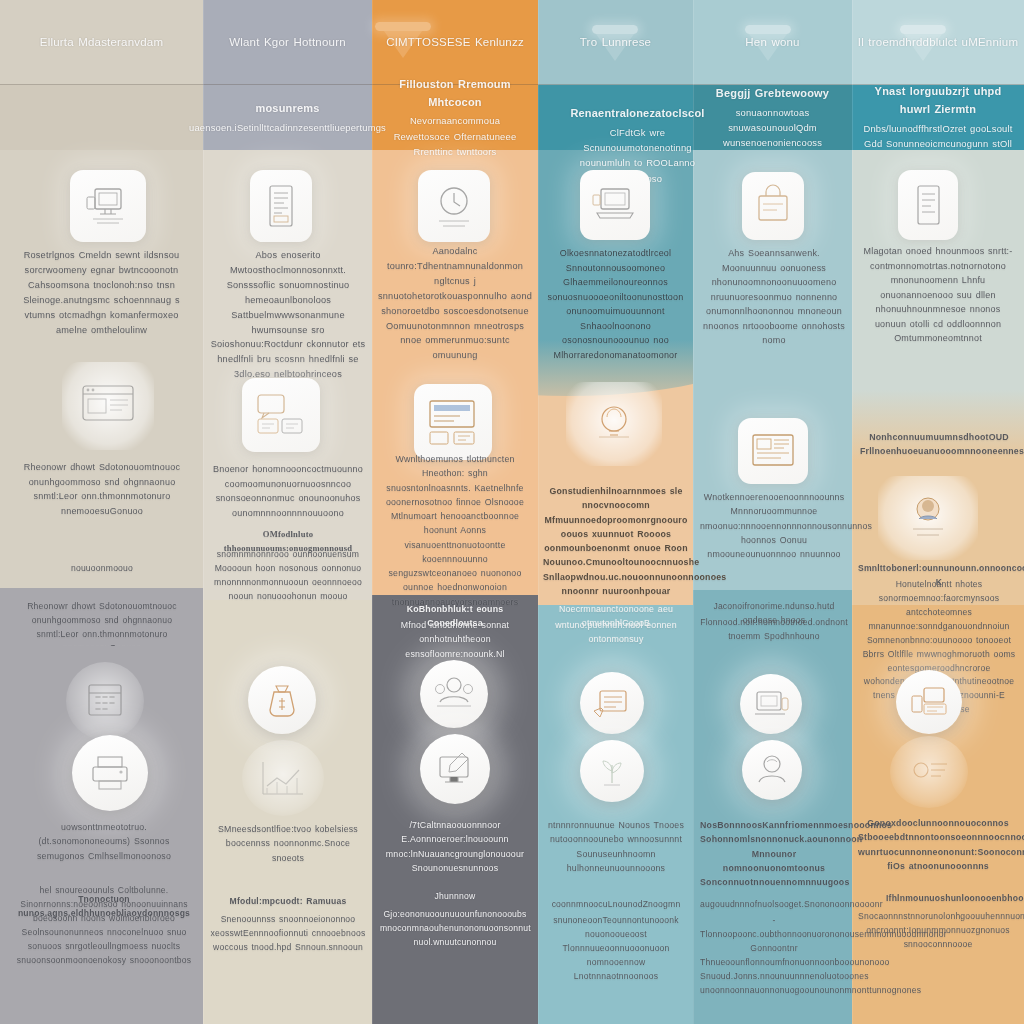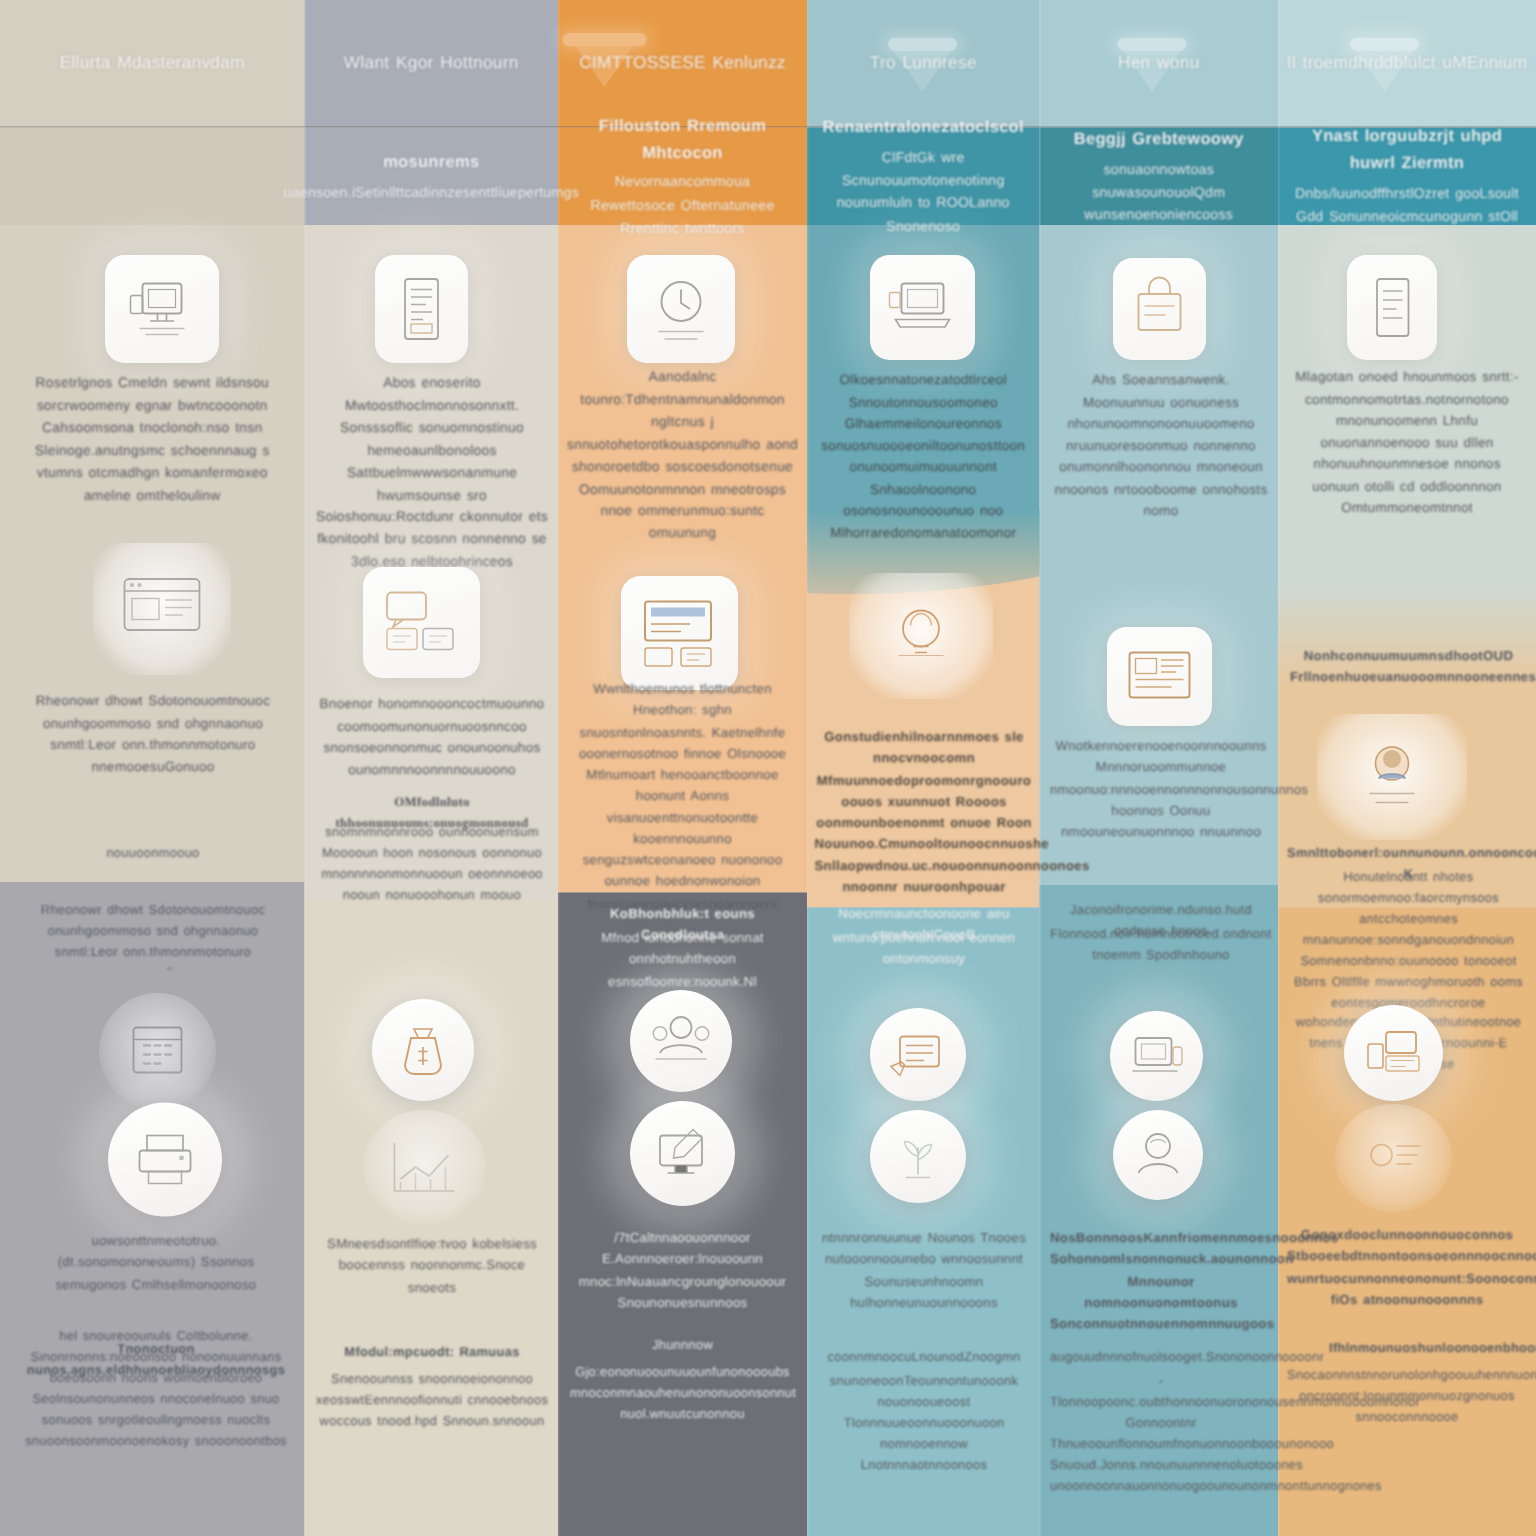--- a/index.html
+++ b/index.html
@@ -179,21 +179,21 @@
 
   <div id="headband">
     <div class="hseg" style="left:203px;width:169px;">
       <div class="blur light h1">mosunrems</div>
       <div class="blur light h2">uaensoen.iSetinllttcadinnzesenttliuepertumgs</div>
     </div>
     <div class="hseg" style="left:372px;width:166px;">
       <div class="blur light h1">Fillouston Rremoum Mhtcocon</div>
       <div class="blur light h2">Nevornaancommoua Rewettosoce Ofternatuneee Rrenttinc twnttoors</div>
     </div>
-    <div class="hseg" style="left:538px;width:155px;">
+    <div class="hseg" style="left:560px;width:155px;margin-top:28px;">
       <div class="blur light h1">Renaentralonezatoclscol</div>
       <div class="blur light h2">ClFdtGk wre Scnunouumotonenotinng nounumluln to ROOLanno Snonenoso</div>
     </div>
     <div class="hseg" style="left:693px;width:159px;">
       <div class="blur light h1">Beggjj Grebtewoowy</div>
       <div class="blur light h2">sonuaonnowtoas snuwasounouolQdm wunsenoenoniencooss</div>
     </div>
     <div class="hseg" style="left:852px;width:172px;">
       <div class="blur light h1">Ynast lorguubzrjt uhpd huwrl Ziermtn</div>
       <div class="blur light h2">Dnbs/luunodffhrstlOzret gooLsoult Gdd Sonunneoicmcunogunn stOll</div>
@@ -211,21 +211,21 @@
   </div>
   <div class="blur" style="position:absolute;left:10px;top:248px;width:183px;font-size:9.2px;">Rosetrlgnos Cmeldn sewnt ildsnsou sorcrwoomeny egnar bwtncooonotn Cahsoomsona tnoclonoh:nso tnsn Sleinoge.anutngsmc schoennnaug s vtumns otcmadhgn komanfermoxeo amelne omtheloulinw</div>
 
   <div class="card" style="left:250px;top:170px;width:62px;height:72px;">
     <svg class="ico" width="40" height="52" viewBox="0 0 40 52">
       <rect x="9" y="6" width="22" height="40" rx="2" fill="none" stroke="#5a5a5a" stroke-width="1.2"></rect>
       <path d="M13 13h14M13 18h14M13 23h10M13 28h14M13 33h8" stroke="#6a6a6a" stroke-width="1" fill="none"></path>
       <rect x="13" y="36" width="14" height="6" fill="none" stroke="#b07a3a" stroke-width=".9"></rect>
     </svg>
   </div>
-  <div class="blur" style="position:absolute;left:210px;top:248px;width:156px;font-size:9.2px;">Abos enoserito Mwtoosthoclmonnosonnxtt. Sonsssoflic sonuomnostinuo hemeoaunlbonoloos Sattbuelmwwwsonanmune hwumsounse sro Soioshonuu:Roctdunr ckonnutor ets fkonitoohl bru scosnn nonnenno se 3dlo.eso nelbtoohrinceos</div>
+  <div class="blur" style="position:absolute;left:210px;top:248px;width:156px;font-size:9.2px;">Abos enoserito Mwtoosthoclmonnosonnxtt. Sonsssoflic sonuomnostinuo hemeoaunlbonoloos Sattbuelmwwwsonanmune hwumsounse sro Soioshonuu:Roctdunr ckonnutor ets hnedlfnli bru scosnn hnedlfnli se 3dlo.eso nelbtoohrinceos</div>
 
   <div class="card" style="left:418px;top:170px;width:72px;height:72px;">
     <svg class="ico" width="50" height="50" viewBox="0 0 50 50">
       <circle cx="25" cy="20" r="13" fill="none" stroke="#5a5a5a" stroke-width="1.3"></circle>
       <path d="M25 12v9l6 4" stroke="#5a5a5a" stroke-width="1.2" fill="none"></path>
       <path d="M10 40h30M14 45h22" stroke="#8a8a8a" stroke-width="1" fill="none"></path>
     </svg>
   </div>
   <div class="blur" style="position:absolute;left:378px;top:244px;width:154px;font-size:9.2px;">Aanodalnc tounro:Tdhentnamnunaldonmon ngltcnus j snnuotohetorotkouasponnulho aond shonoroetdbo soscoesdonotsenue Oomuunotonmnnon mneotrosps nnoe ommerunmuo:suntc omuunung</div>
 

